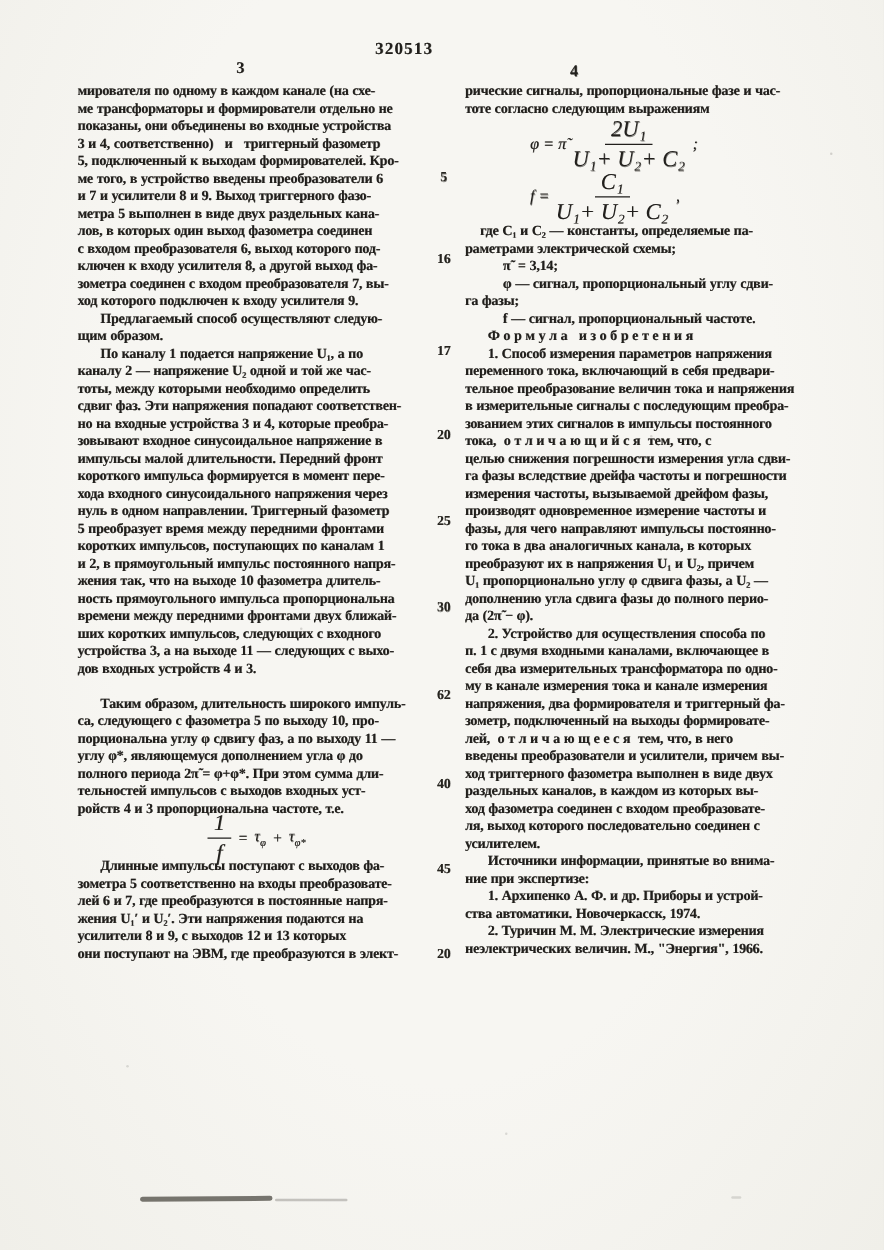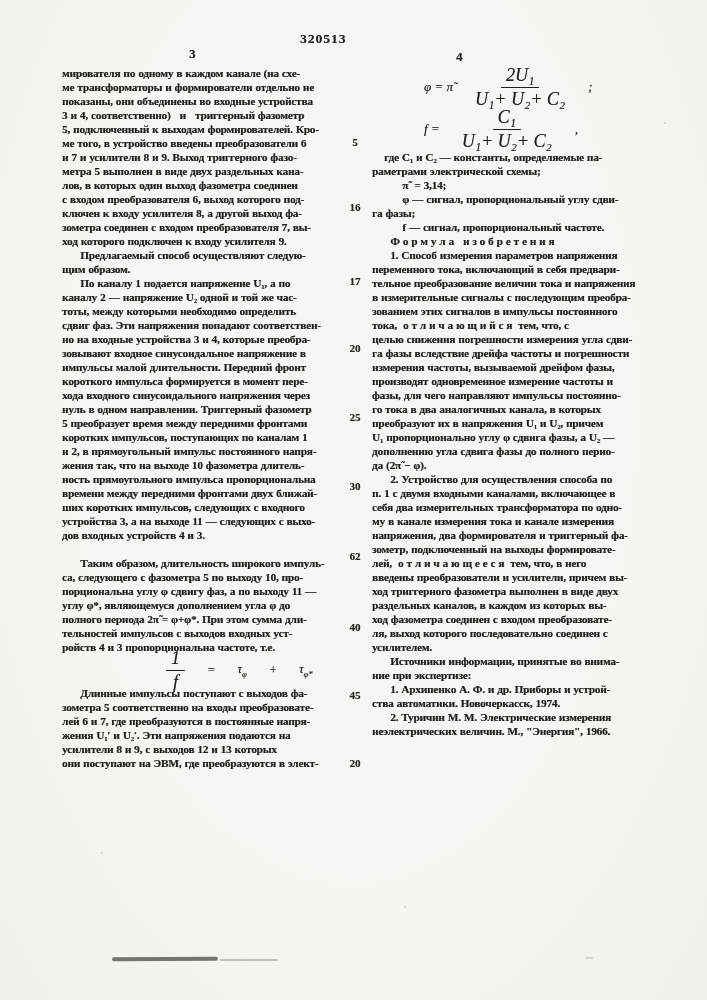--- a/index.html
+++ b/index.html
@@ -22,21 +22,21 @@
   .pagenum-left{top:46px;left:189px;}
   .pagenum-right{top:49px;left:456px;}
   .col{position:absolute;top:66px;width:294px;}
   .col-left{left:62px;}
   .col-right{left:372px;}
   .coltext{
     white-space:pre;
     font-size:11.3px;line-height:14px;letter-spacing:-0.2px;word-spacing:0.4px;font-weight:bold;
   }
   .formula{
-    display:flex;align-items:center;gap:22px;
+    display:flex;align-items:center;gap:5px;
     font-size:13px;font-style:italic;
   }
   .formula-left{height:32px;padding-left:104px;font-size:12.5px;}
   .formula-display{height:42px;padding-left:52px;}
   .frac{
     display:inline-flex;flex-direction:column;align-items:center;
     line-height:1.15;font-size:18px;
   }
   .frac .num{border-bottom:1.2px solid #211f1c;padding:0 5px 1px;}
   .frac .den{padding-top:1px;}
@@ -116,20 +116,22 @@
     </div>
     <div class="coltext ink">      Длинные импульсы поступают с выходов фа-
 зометра 5 соответственно на входы преобразовате-
 лей 6 и 7, где преобразуются в постоянные напря-
 жения U₁′ и U₂′. Эти напряжения подаются на
 усилители 8 и 9, с выходов 12 и 13 которых
 они поступают на ЭВМ, где преобразуются в элект-</div>
   </div>
 
   <div class="col col-right">
+    <div class="coltext ink">рические сигналы, пропорциональные фазе и час-
+тоте согласно следующим выражениям</div>
     <div class="formula formula-display ink">
       <span>φ = π̃</span>
       <span class="frac">
           <span class="num">2U₁</span>
           <span class="den">U₁+ U₂+ C₂</span>
         </span>
       <span class="punct">;</span>
     </div>
     <div class="formula formula-display ink">
       <span>f =</span>

